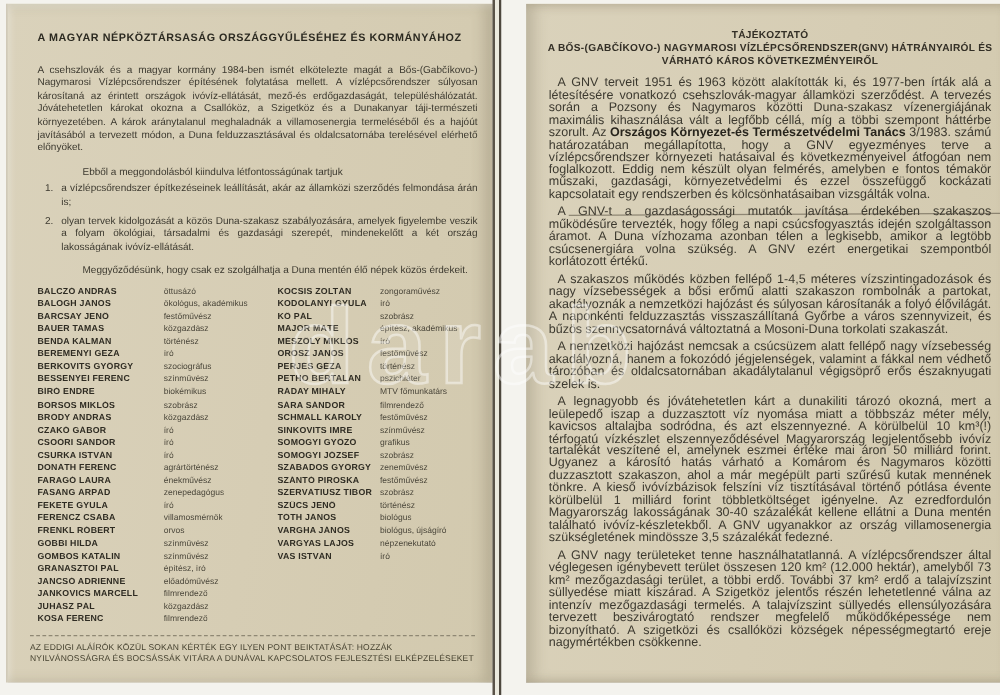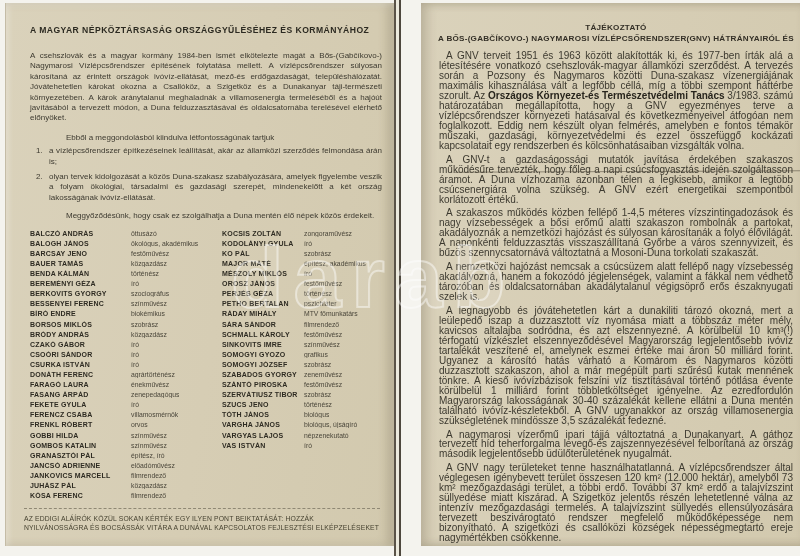--- a/index.html
+++ b/index.html
@@ -372,27 +372,27 @@
 
     <div class="footnote">AZ EDDIGI ALÁÍRÓK KÖZÜL SOKAN KÉRTÉK EGY ILYEN PONT BEIKTATÁSÁT: HOZZÁK NYILVÁNOSSÁGRA ÉS BOCSÁSSÁK VITÁRA A DUNÁVAL KAPCSOLATOS FEJLESZTÉSI ELKÉPZELÉSEKET</div>
   </div>
 
   <div class="spine"></div>
 
   <div class="page page-right">
     <div class="rp-title">
       <div>TÁJÉKOZTATÓ</div>
       <div>A BŐS-(GABČÍKOVO-) NAGYMAROSI VÍZLÉPCSŐRENDSZER(GNV) HÁTRÁNYAIRÓL ÉS</div>
+      <div>VÁRHATÓ KÁROS KÖVETKEZMÉNYEIRŐL</div>
     </div>
 
     <p class="rbody"><span>A GNV terveit 1951 és 1963 között alakították ki, és 1977-ben írták alá a létesítésére vonatkozó csehszlovák-magyar államközi szerződést. A tervezés során a Pozsony és Nagymaros közötti Duna-szakasz vízenergiájának maximális kihasználása vált a legfőbb céllá, míg a többi szempont háttérbe szorult. Az </span><b>Országos Környezet-és Természetvédelmi Tanács</b><span> 3/1983. számú határozatában megállapította, hogy a GNV egyezményes terve a vízlépcsőrendszer környezeti hatásaival és következményeivel átfogóan nem foglalkozott. Eddig nem készült olyan felmérés, amelyben e fontos témakör műszaki, gazdasági, környezetvédelmi és ezzel összefüggő kockázati kapcsolatait egy rendszerben és kölcsönhatásaiban vizsgálták volna.</span></p>
     <p class="rbody">A GNV-t a gazdaságossági mutatók javítása érdekében szakaszos működésűre tervezték, hogy főleg a napi csúcsfogyasztás idején szolgáltasson áramot. A Duna vízhozama azonban télen a legkisebb, amikor a legtöbb csúcsenergiára volna szükség. A GNV ezért energetikai szempontból korlátozott értékű.</p>
     <p class="rbody">A szakaszos működés közben fellépő 1-4,5 méteres vízszintingadozások és nagy vízsebességek a bősi erőmű alatti szakaszon rombolnák a partokat, akadályoznák a nemzetközi hajózást és súlyosan károsítanák a folyó élővilágát. A naponkénti felduzzasztás visszaszállítaná Győrbe a város szennyvizeit, és bűzös szennycsatornává változtatná a Mosoni-Duna torkolati szakaszát.</p>
     <p class="rbody">A nemzetközi hajózást nemcsak a csúcsüzem alatt fellépő nagy vízsebesség akadályozná, hanem a fokozódó jégjelenségek, valamint a fákkal nem védhető tározóban és oldalcsatornában akadálytalanul végigsöprő erős északnyugati szelek is.</p>
     <p class="rbody">A legnagyobb és jóvátehetetlen kárt a dunakiliti tározó okozná, mert a leülepedő iszap a duzzasztott víz nyomása miatt a többszáz méter mély, kavicsos altalajba sodródna, és azt elszennyezné. A körülbelül 10 km³(!) térfogatú vízkészlet elszennyeződésével Magyarország legjelentősebb ivóvíz tartalékát veszítené el, amelynek eszmei értéke mai áron 50 milliárd forint. Ugyanez a károsító hatás várható a Komárom és Nagymaros közötti duzzasztott szakaszon, ahol a már megépült parti szűrésű kutak mennének tönkre. A kieső ivóvízbázisok felszíni víz tisztításával történő pótlása évente körülbelül 1 milliárd forint többletköltséget igényelne. Az ezredfordulón Magyarország lakosságának 30-40 százalékát kellene ellátni a Duna mentén található ivóvíz-készletekből. A GNV ugyanakkor az ország villamosenergia szükségletének mindössze 3,5 százalékát fedezné.</p>
-    <p class="rbody">A nagymarosi vízerőmű ipari tájjá változtatná a Dunakanyart. A gáthoz tervezett híd teherforgalma levegő-és zajszennyezésével felborítaná az ország második legjelentősebb üdülőterületének nyugalmát.</p>
     <p class="rbody">A GNV nagy területeket tenne használhatatlanná. A vízlépcsőrendszer által véglegesen igénybevett terület összesen 120 km² (12.000 hektár), amelyből 73 km² mezőgazdasági terület, a többi erdő. További 37 km² erdő a talajvízszint süllyedése miatt kiszárad. A Szigetköz jelentős részén lehetetlenné válna az intenzív mezőgazdasági termelés. A talajvízszint süllyedés ellensúlyozására tervezett beszivárogtató rendszer megfelelő működőképessége nem bizonyítható. A szigetközi és csallóközi községek népességmegtartó ereje nagymértékben csökkenne.</p>
 
     <div class="underline-mark"></div>
   </div>
 
   <div class="watermark">darab</div>
 </div>
 
 </body></html>

